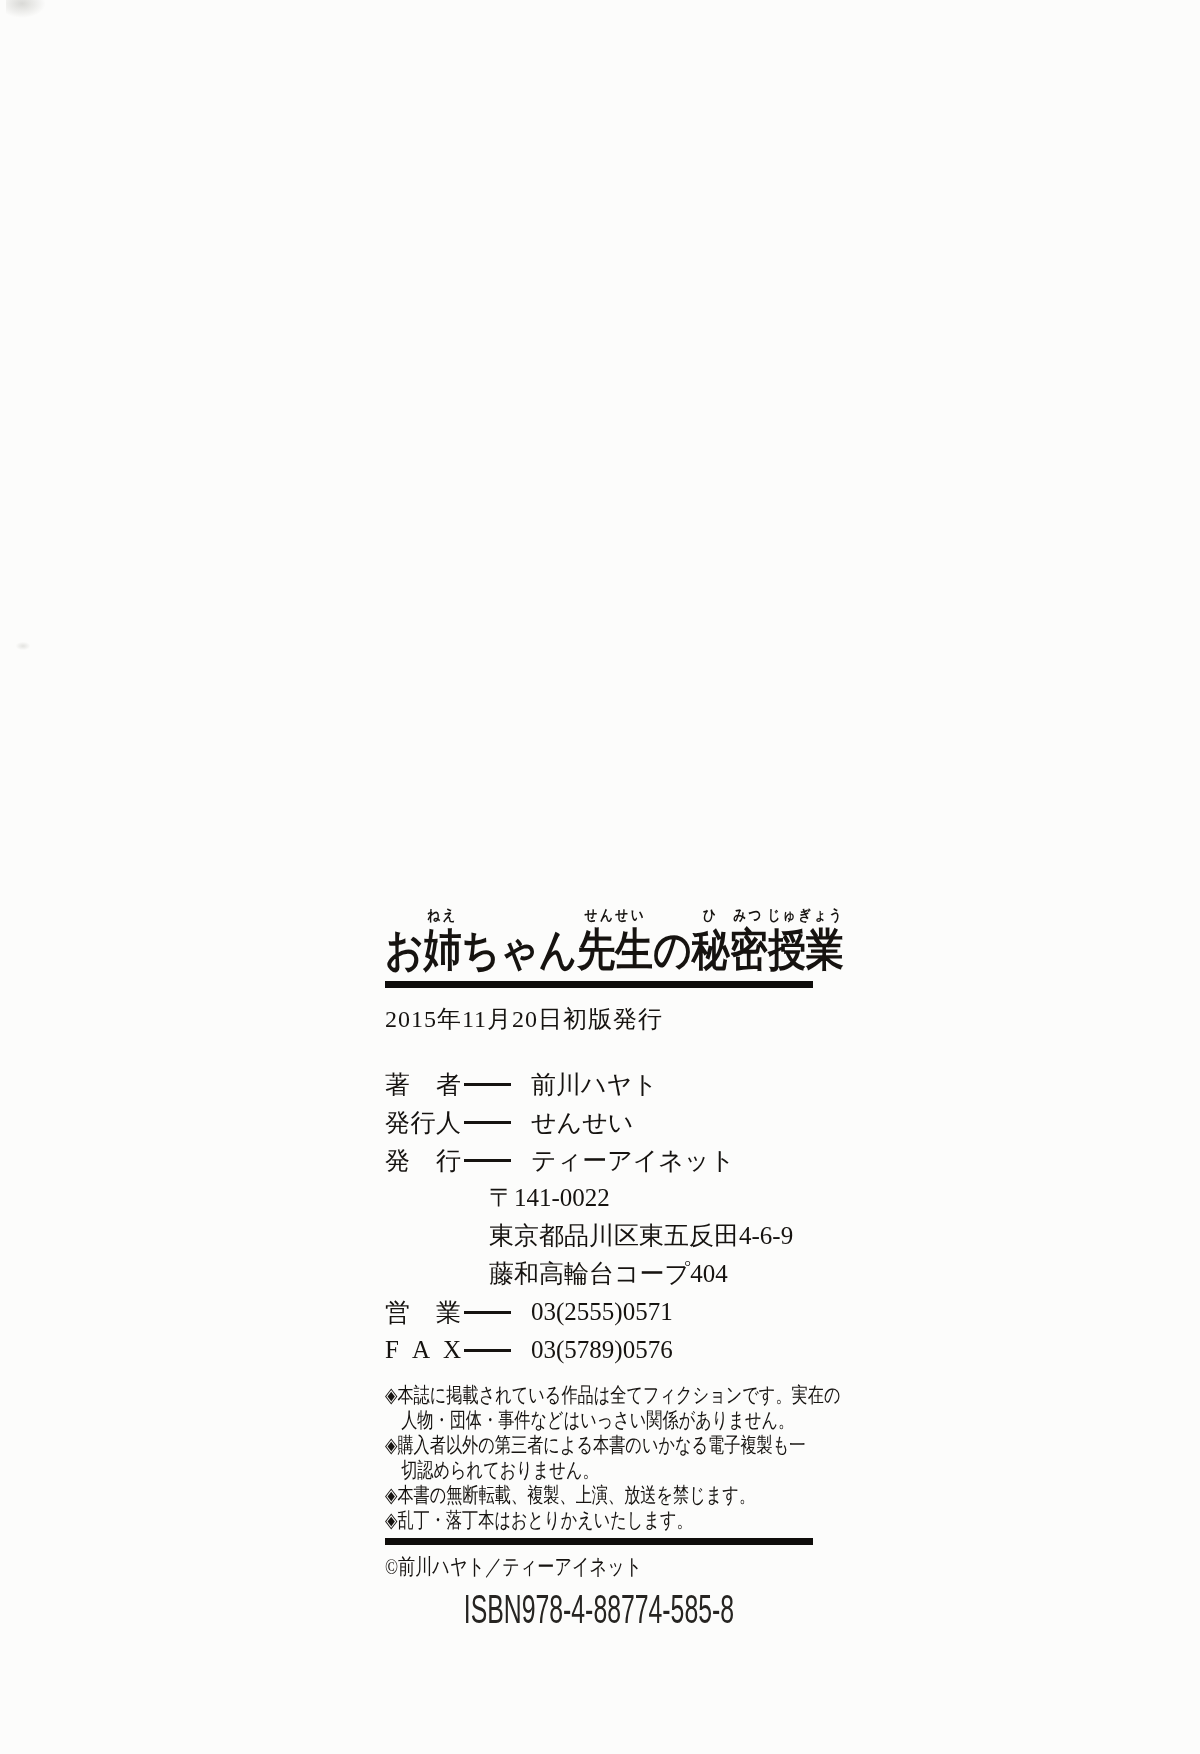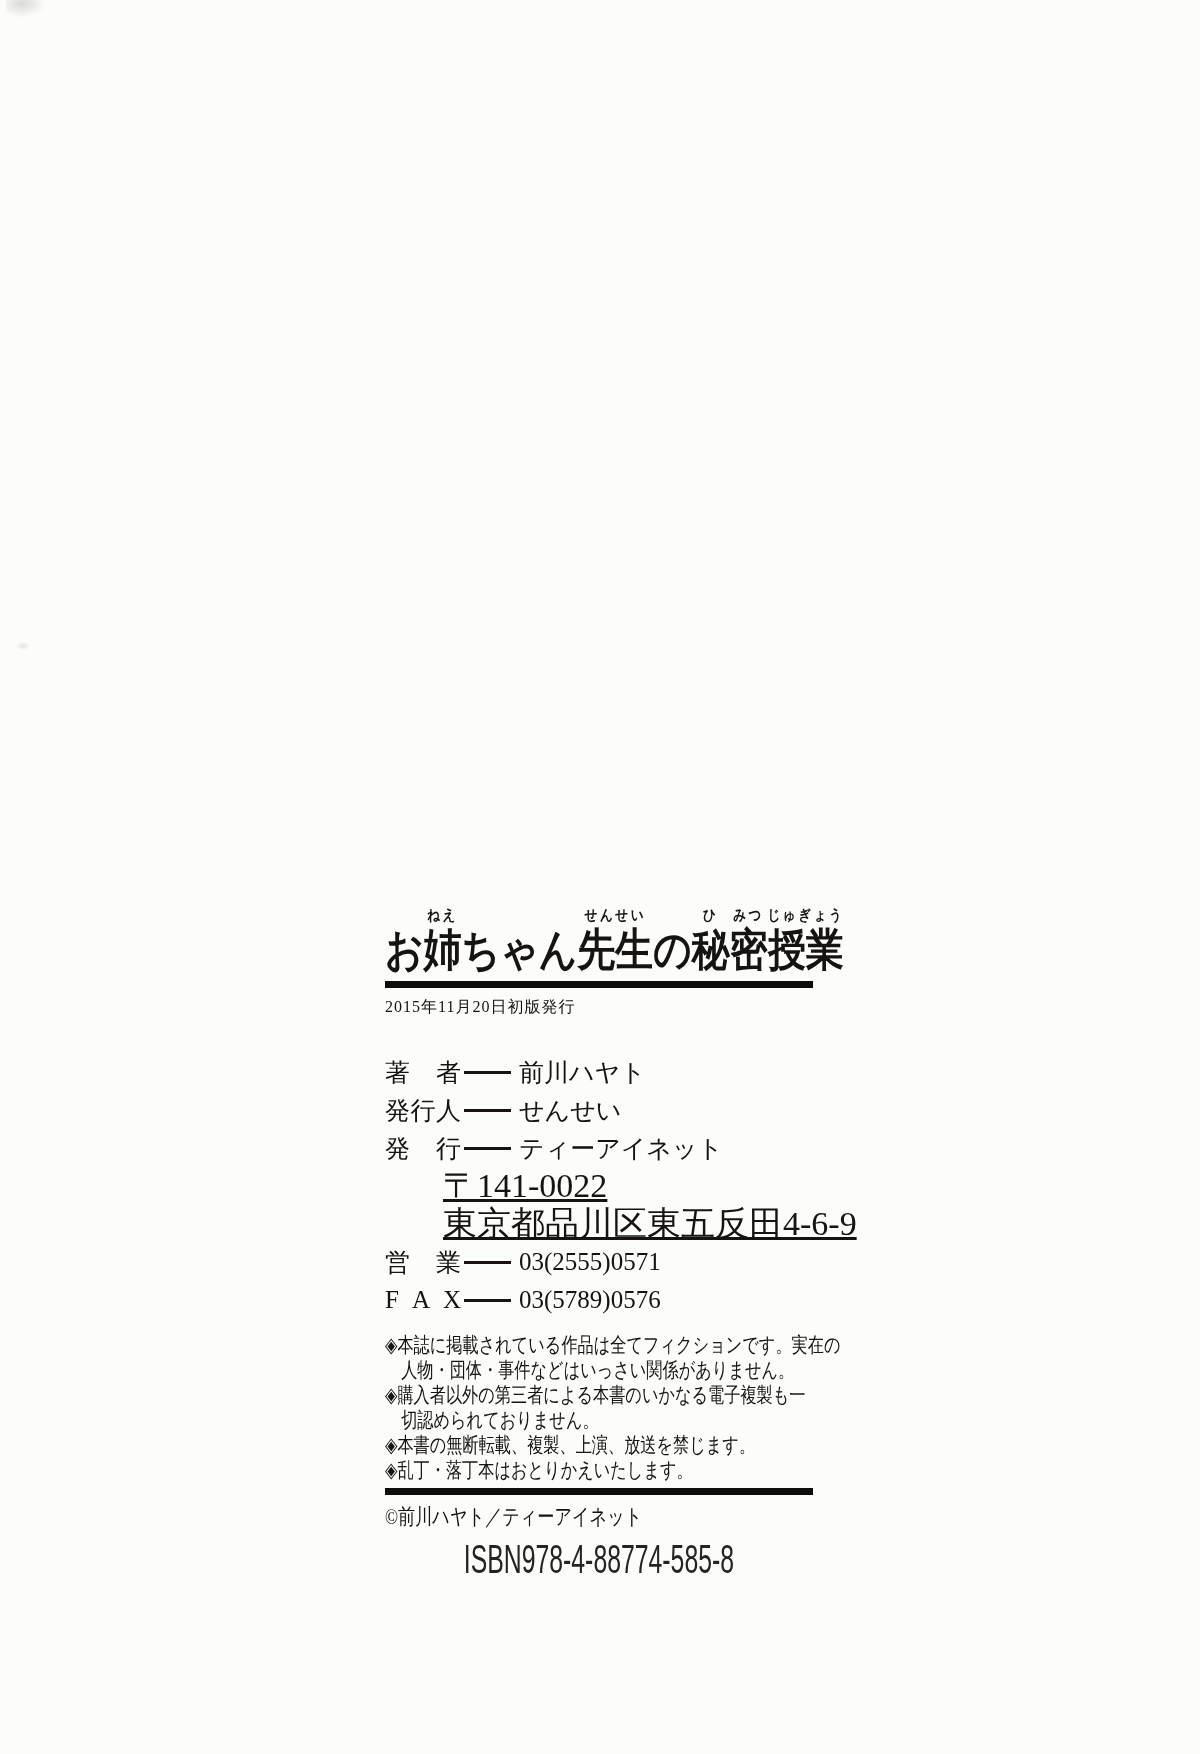--- a/index.html
+++ b/index.html
@@ -30,28 +30,28 @@
   }
   .tseg { display: inline-block; text-align: center; }
   .tseg .rt {
     display: block; height: 20px; line-height: 18px;
     font-size: 15px; font-weight: 700; letter-spacing: 3px;
   }
   .tseg .rb {
     display: block; font-size: 45px; line-height: 48px; font-weight: 700;
   }
   .rule { height: 7px; background: #0f0d0b; margin-top: 7px; }
-  .edition { margin-top: 3px; font-size: 16px; line-height: 32px; letter-spacing: 1px; white-space: nowrap; }
+  .edition { margin-top: 15px; font-size: 24px; line-height: 32px; letter-spacing: 1px; white-space: nowrap; }
   
   .cred { margin-top: 30px; }
   .row { display: flex; align-items: center; height: 38px; font-size: 25px; white-space: nowrap; }
   .lbl { width: 76px; flex: none; display: flex; justify-content: space-between; }
   .dash { flex: none; width: 47px; height: 3px; background: #161310; margin-left: 3px; }
-  .val { margin-left: 8px; }
-  .addr-line { height: 38px; line-height: 38px; font-size: 34px; margin-left: 58px; white-space: nowrap; text-decoration: underline; }
+  .val { margin-left: 20px; }
+  .addr-line { height: 38px; line-height: 38px; font-size: 25px; margin-left: 104px; white-space: nowrap; }
   
   .notes { margin-top: 14px; }
   .nline {
     font-size: 21px; line-height: 25px; white-space: nowrap;
     transform: scaleX(0.77); transform-origin: left center;
   }
   .nline.cont { padding-left: 21px; }
   .rule.bottom { margin-top: 5px; }
   .copy {
     margin-top: 8px; font-size: 22px; line-height: 28px; white-space: nowrap;
@@ -134,20 +134,21 @@
       <span class="lbl">
         <span>発</span>
         <span>行</span>
       </span>
       <span class="dash"></span>
       <span class="val">ティーアイネット</span>
     </div>
 
     <div class="addr-line">〒141-0022</div>
     <div class="addr-line">東京都品川区東五反田4-6-9</div>
+    <div class="addr-line">藤和高輪台コープ404</div>
 
     <div class="row">
       <span class="lbl">
         <span>営</span>
         <span>業</span>
       </span>
       <span class="dash"></span>
       <span class="val">03(2555)0571</span>
     </div>
     <div class="row">

